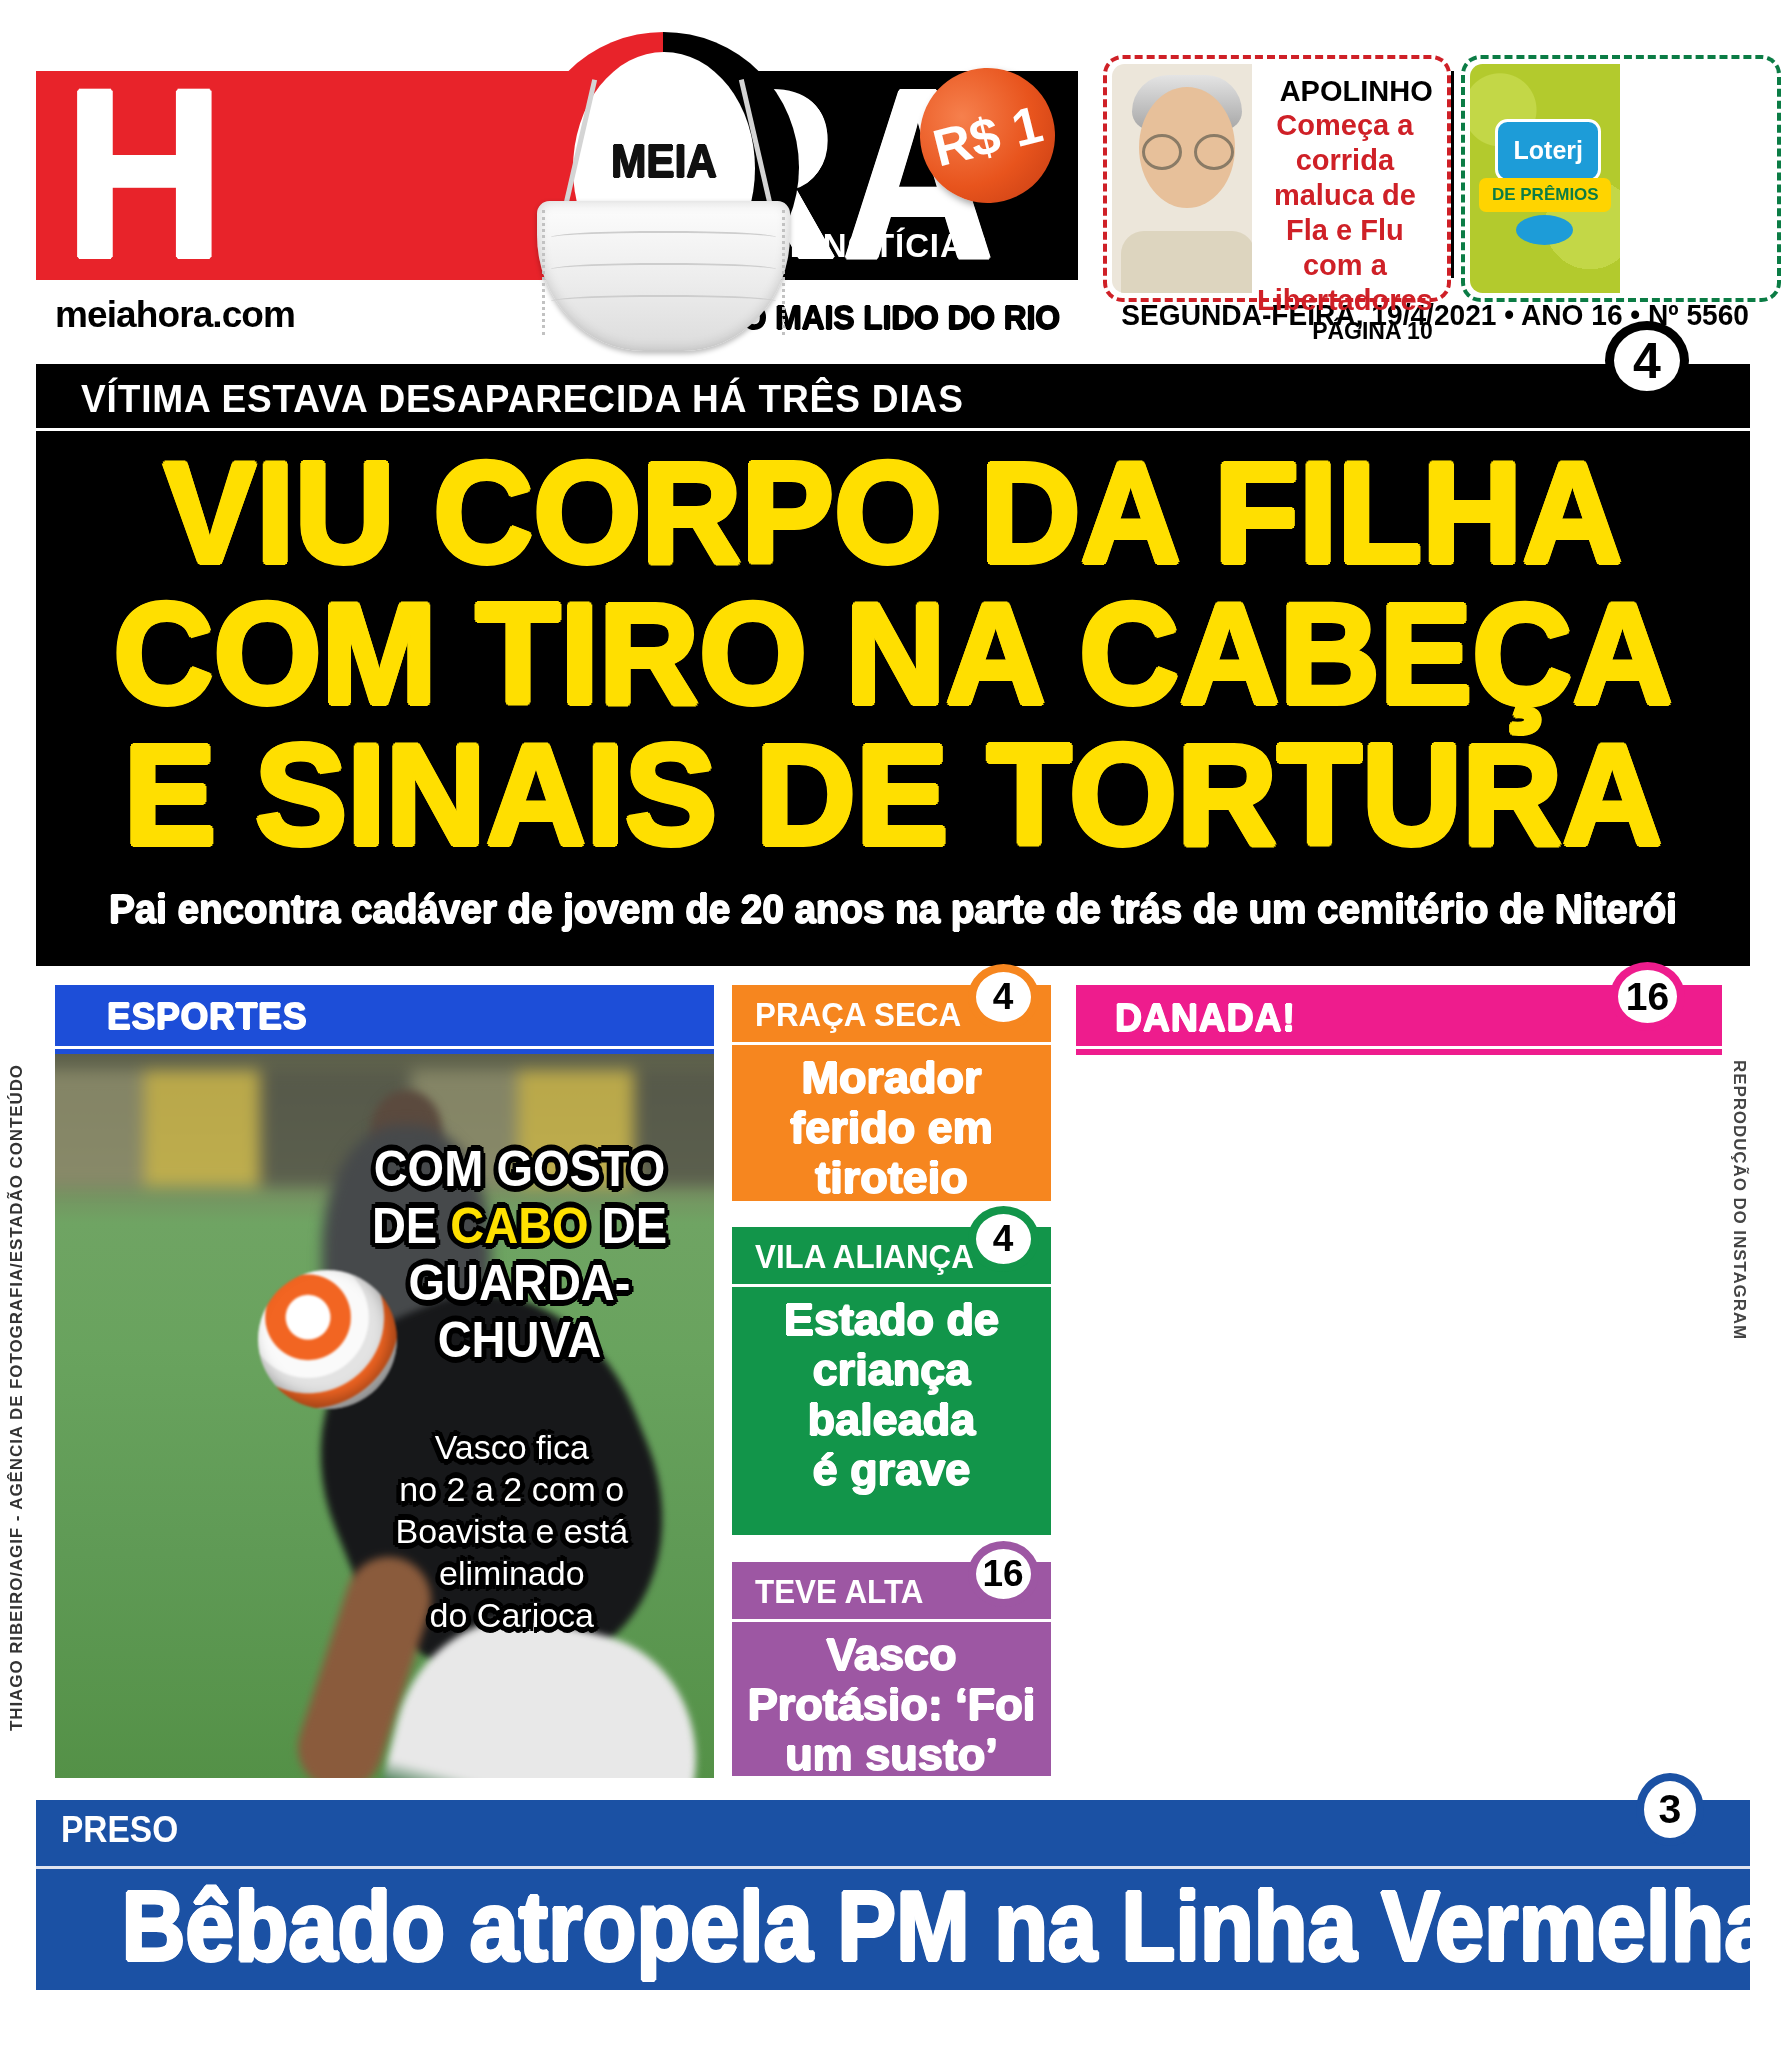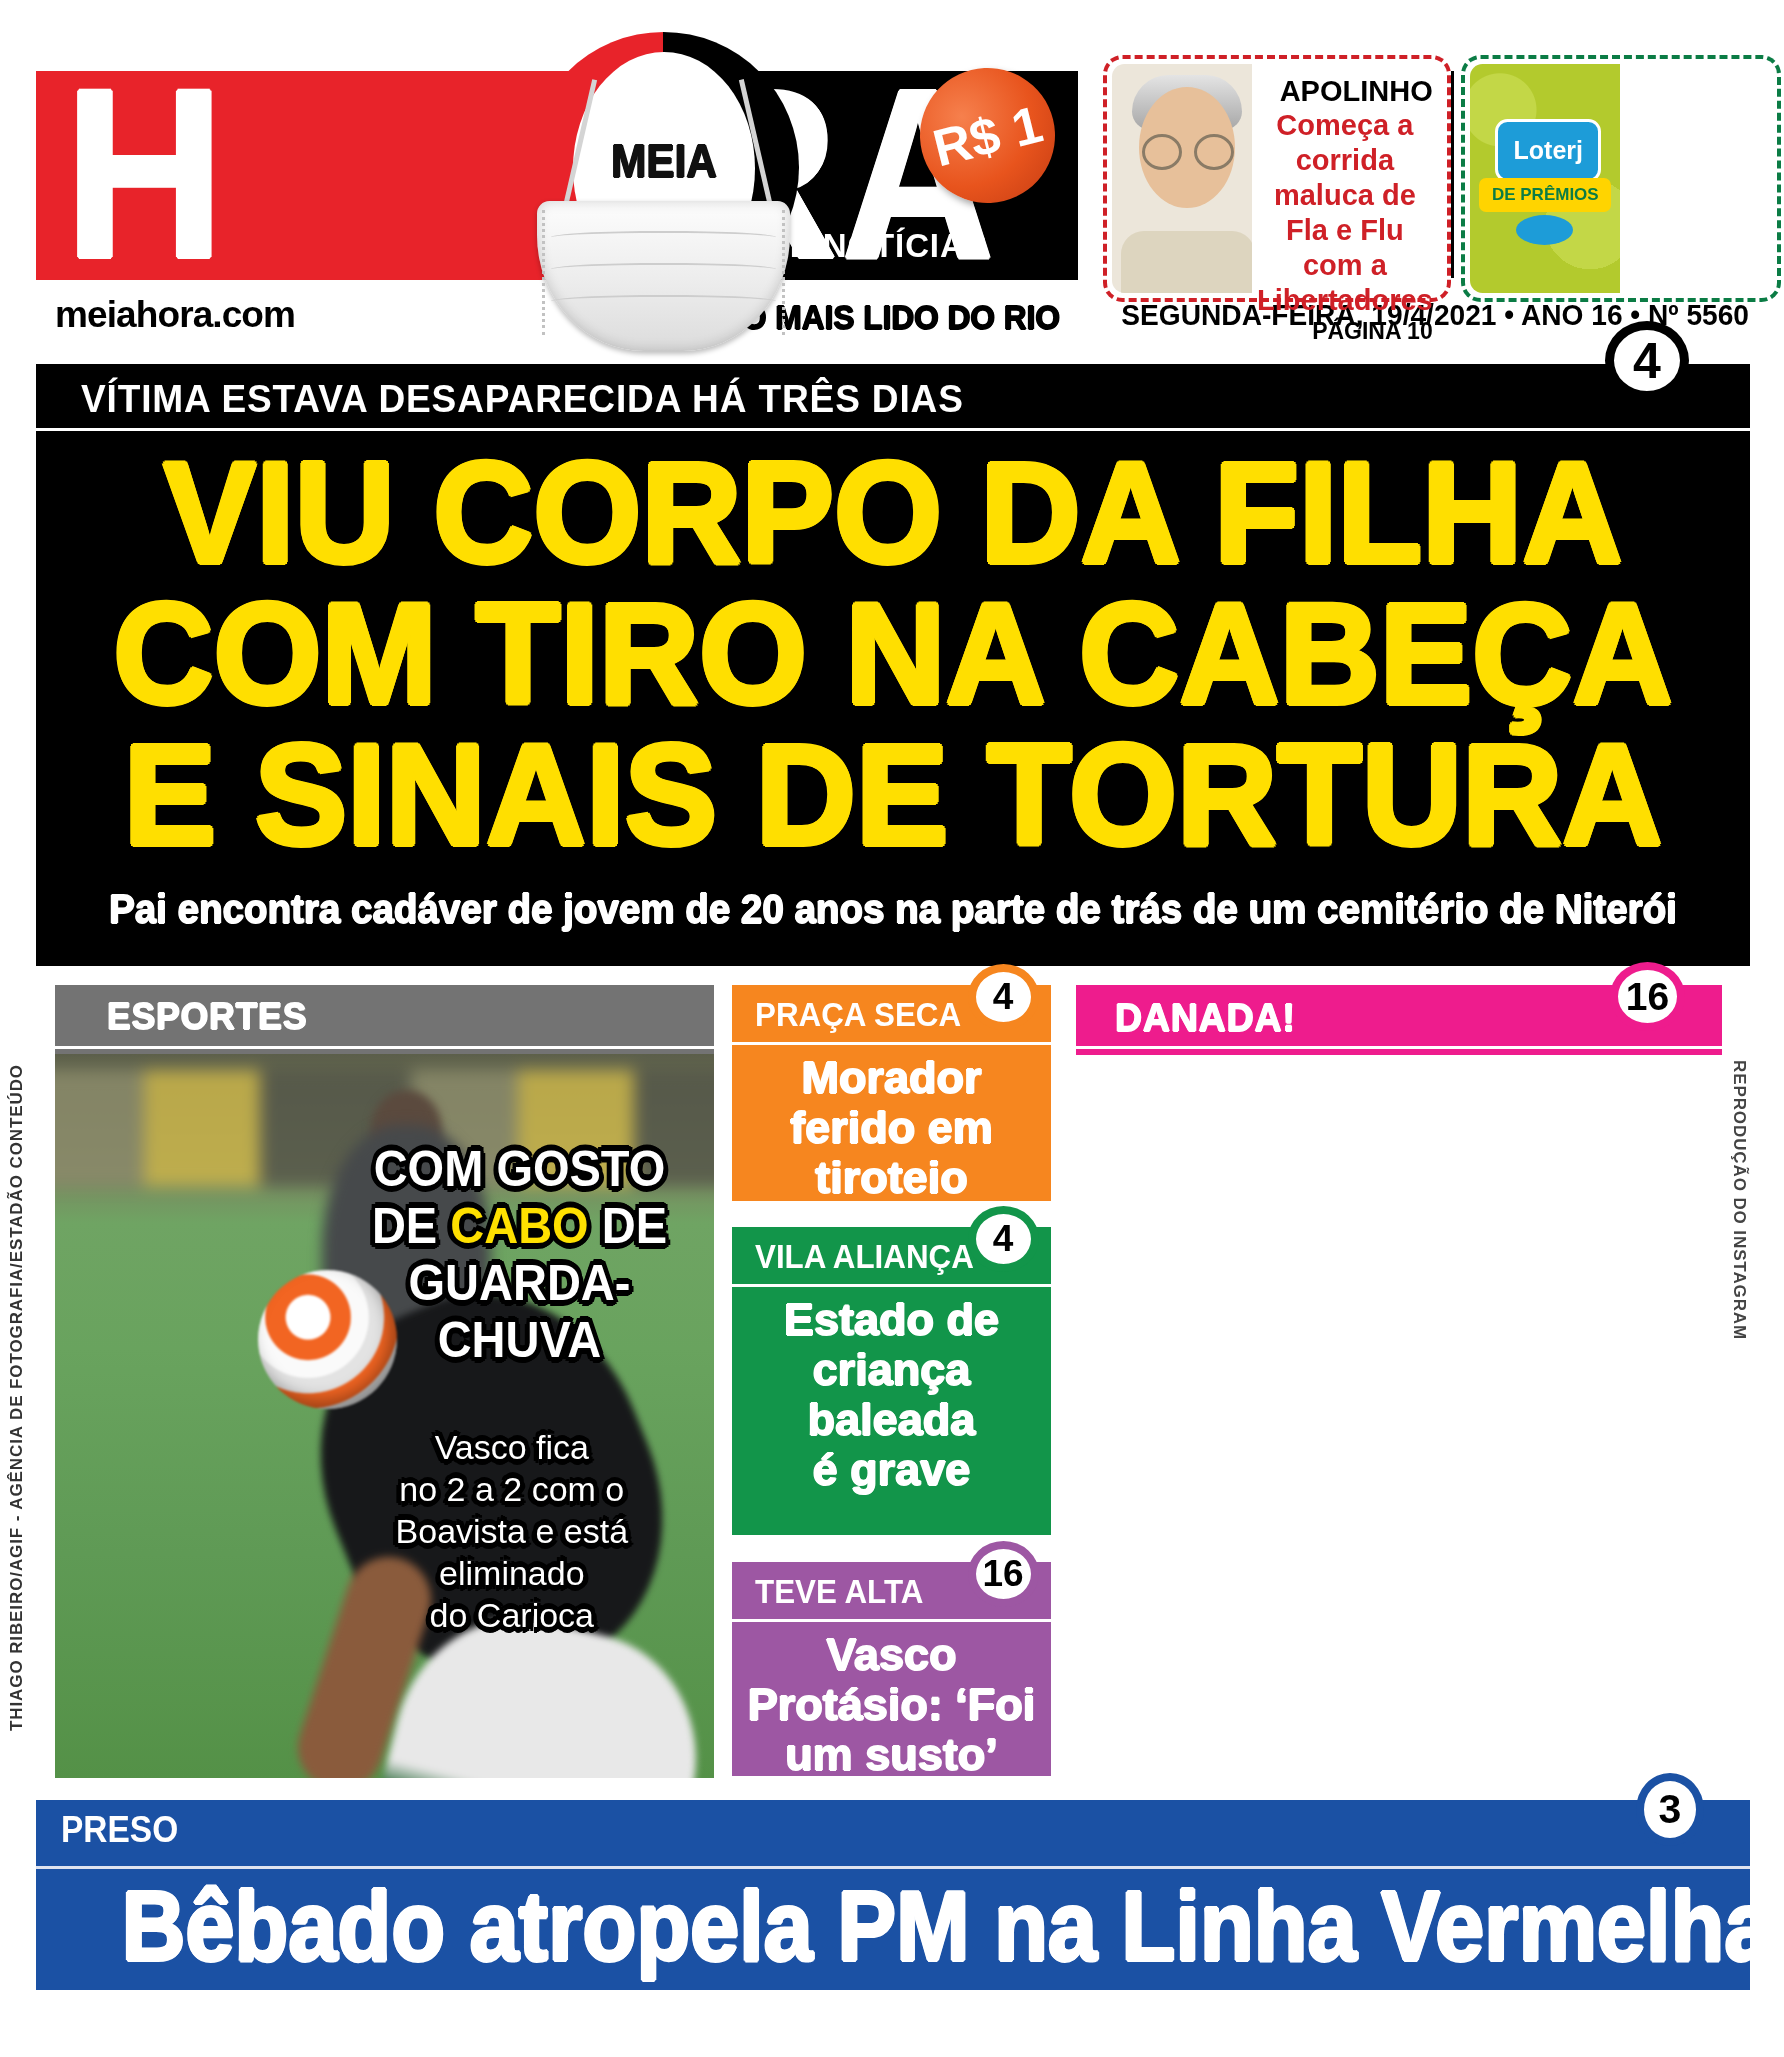--- a/index.html
+++ b/index.html
@@ -88,21 +88,21 @@
                 font-size:41px;font-weight:bold;white-space:nowrap;transform:scaleX(.94);transform-origin:center top;}
   .badge{background:#fff;border-radius:50%;display:flex;align-items:center;justify-content:center;
          color:#000;font-weight:bold;z-index:4;}
   .lead-badge{position:absolute;top:-43px;right:61px;width:66px;height:61px;border:9.8px solid #000;font-size:50px;}
 
   
   .bar{position:absolute;height:70px;}
   .bar-label{position:absolute;left:52px;top:10.7px;font-size:37px;font-weight:bold;color:#fff;letter-spacing:0.9px;
              transform:scaleX(.96);transform-origin:left top;}
   .bar-rule{position:absolute;left:0;right:0;bottom:6.2px;height:2.7px;background:#fff;}
-  .sports-bar{left:55px;top:985px;width:659px;background:#737373;}
+  .sports-bar{left:55px;top:985px;width:659px;background:#1d4ed8;}
   .celeb-bar{left:1076px;top:985px;width:646px;background:#ee1c8d;}
   .celeb-badge{position:absolute;top:-23px;right:37px;width:59px;height:53px;border:8px solid #ee1c8d;font-size:39px;}
 
   .brief{position:absolute;left:732px;width:319px;}
   .brief-label{position:absolute;left:23px;top:10.7px;font-size:33px;font-weight:bold;color:#fff;
                transform:scaleX(.95);transform-origin:left top;}
   .brief-rule{position:absolute;left:0;right:0;top:57px;height:2.7px;background:#fff;}
   .brief-body{position:absolute;left:0;right:0;top:68px;text-align:center;color:#fff;
               font-size:45px;line-height:50px;font-weight:bold;}
   .brief-badge{position:absolute;top:-21.4px;right:12.5px;width:55px;height:50px;font-size:37px;}

